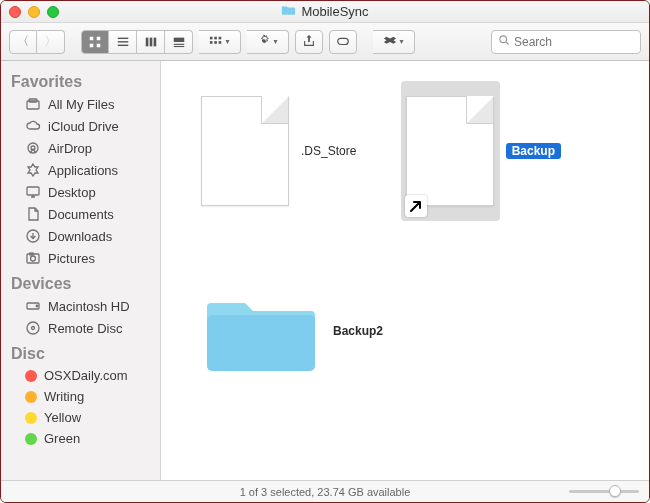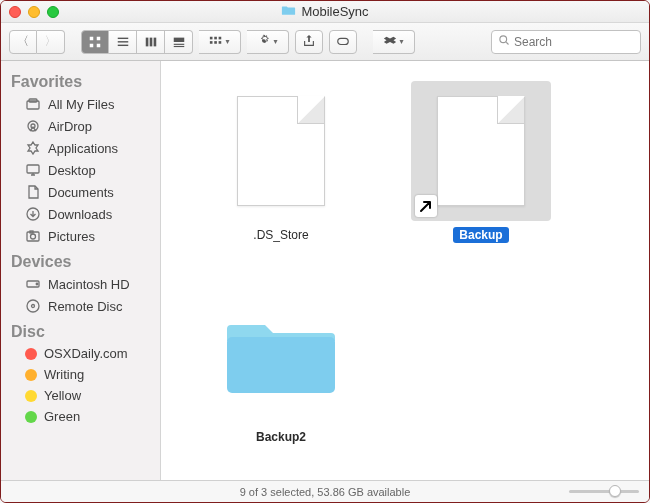--- a/index.html
+++ b/index.html
@@ -27,21 +27,21 @@
 .search input { border: none; outline: none; flex: 1; font-size: 12px; background: transparent; }
 .body { flex: 1; display: flex; min-height: 0; }
 .sidebar { width: 160px; background: #f3f1f2; border-right: 1px solid #d4d4d4; overflow-y: auto; padding: 6px 0; font-size: 13px; }
 .sb-head { font-size: 16px; color: #8a8a8a; font-weight: 600; padding: 6px 10px 2px; }
 .sb-item { display: flex; align-items: center; gap: 7px; padding: 3px 10px 3px 24px; color: #3c3c3c; cursor: pointer; }
 .sb-item .ic { width: 16px; height: 16px; display: flex; align-items: center; justify-content: center; color: #737373; }
 .sb-item .ic svg { width: 16px; height: 16px; fill: none; stroke: currentColor; stroke-width: 1.3; }
 .tag-dot { width: 12px; height: 12px; border-radius: 50%; }
 .content { flex: 1; background: #fff; position: relative; overflow: auto; }
 .grid { display: flex; flex-wrap: wrap; gap: 40px 40px; padding: 20px 40px; align-content: flex-start; }
-.item { width: 160px; display: flex; flex-direction: column; align-items: center; gap: 6px; cursor: pointer; }
+.item { width: 160px; display: flex; flex-direction: row; align-items: center; gap: 6px; cursor: pointer; }
 .item .thumb { width: 140px; height: 140px; display: flex; align-items: center; justify-content: center; border-radius: 4px; position: relative; }
 .item.selected .thumb { background: #dcdcdc; }
 .item .label { font-size: 12px; padding: 1px 6px; border-radius: 3px; color: #2b2b2b; }
 .item.selected .label { background: #1b6fd8; color: #fff; font-weight: bold; }
 .file-page { width: 88px; height: 110px; background: #fff; border: 1px solid #cfcfcf; position: relative; box-shadow: 0 1px 2px rgba(0,0,0,0.08); }
 .file-page::before { content: ""; position: absolute; top: 0; right: 0; width: 26px; height: 26px; background: linear-gradient(135deg, transparent 49%, #e8e8e8 51%); border-left: 1px solid #cfcfcf; border-bottom: 1px solid #cfcfcf; }
 .file-page::after { content: ""; position: absolute; top: -1px; right: -1px; width: 27px; height: 27px; background: linear-gradient(135deg, #fff 49%, transparent 51%); }
 .alias-arrow { position: absolute; bottom: 4px; left: 4px; width: 22px; height: 22px; background: #fff; border-radius: 3px; display: flex; align-items: center; justify-content: center; box-shadow: 0 0 2px rgba(0,0,0,0.3); }
 .alias-arrow svg { width: 16px; height: 16px; }
 .folder-svg { width: 120px; height: 100px; }
@@ -183,20 +183,28 @@
             <svg viewBox="0 0 16 16">
               <rect x="2" y="5" width="12" height="8" rx="1"></rect>
               <rect x="4" y="3" width="8" height="3" rx="1"></rect>
             </svg>
           </span>
         <span>All My Files</span>
       </div>
       <div class="sb-item">
         <span class="ic">
             <svg viewBox="0 0 16 16">
+              <path d="M12 11H5a3 3 0 010-6 4 4 0 017 1 2.5 2.5 0 010 5z"></path>
+            </svg>
+          </span>
+        <span>iCloud Drive</span>
+      </div>
+      <div class="sb-item">
+        <span class="ic">
+            <svg viewBox="0 0 16 16">
               <circle cx="8" cy="8" r="2"></circle>
               <circle cx="8" cy="8" r="5"></circle>
               <path d="M5 13l3-4 3 4"></path>
             </svg>
           </span>
         <span>AirDrop</span>
       </div>
       <div class="sb-item">
         <span class="ic">
             <svg viewBox="0 0 16 16">
@@ -312,21 +320,21 @@
             </svg>
           </div>
           <div class="label" style="font-weight:700">Backup2</div>
         </div>
 
       </div>
     </div>
   </div>
 
   <div class="statusbar">
-    <span>9 of 3 selected, 53.86 GB available</span>
+    <span>1 of 3 selected, 23.74 GB available</span>
     <div class="zoom-slider">
       <div class="track">
         <div class="knob"></div>
       </div>
     </div>
   </div>
 
 </div>
 
 </body></html>

